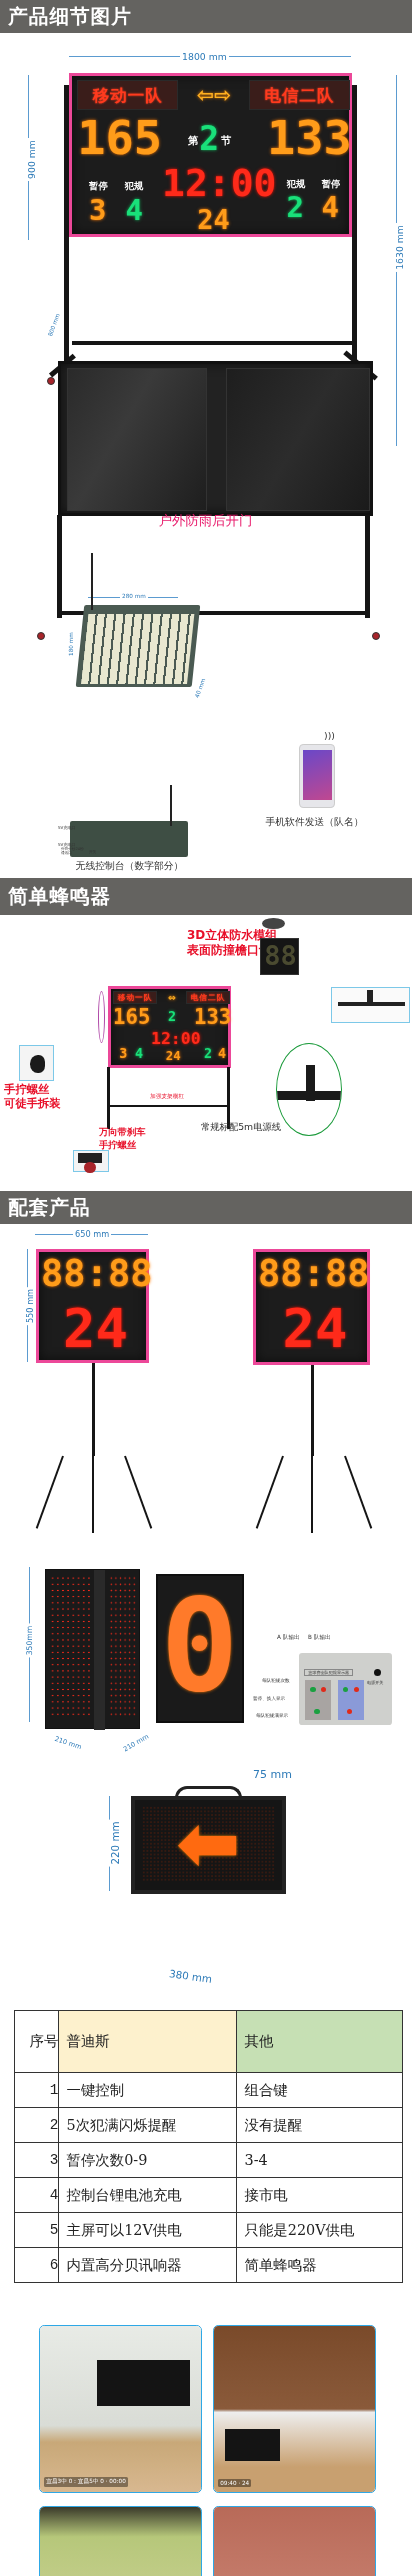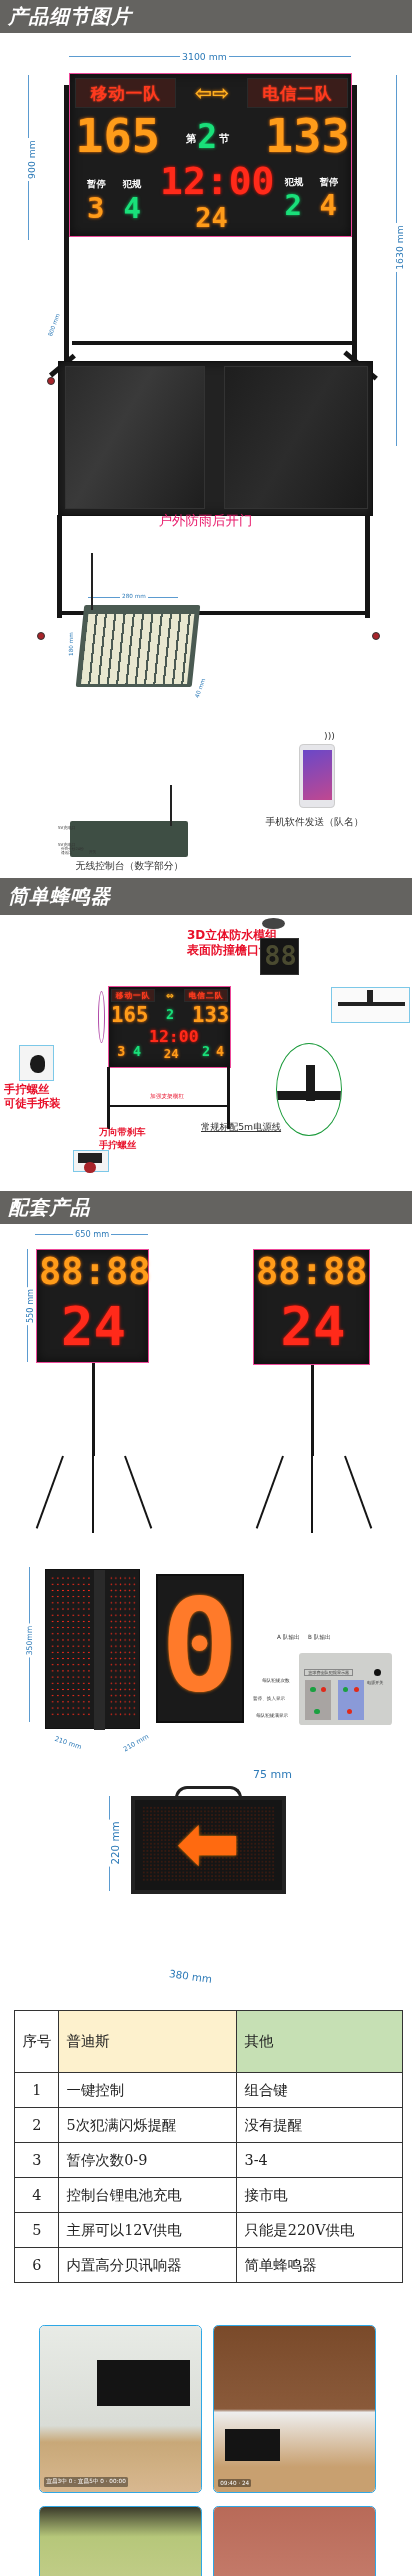--- a/index.html
+++ b/index.html
@@ -1,32 +1,32 @@
 <!DOCTYPE html>
 <html style="font-size:8.2px"><head>
 <meta charset="utf-8">
 <style>
   * { box-sizing: border-box; margin: 0; padding: 0; }
   body { width: 412px; background: #fff; font-family: "DejaVu Sans", "Liberation Sans", sans-serif; color: #222; }
   .page { width: 412px; position: relative; }
 
   .sec-header { width: 412px; height: 33px; background: #646360; display: flex; align-items: center; padding-left: 8.2px; }
-  .sec-header span { color: #fff; font-size: 19.6px; font-weight: bold; letter-spacing: 1px; font-style: italic; }
+  .sec-header span { color: #fff; font-size: 19.6px; font-weight: bold; letter-spacing: 1px; }
 
   .section { position: relative; width: 412px; background: #fff; overflow: hidden; }
 
   
   .dim { position: absolute; color: #2e7bb8; font-size: 7.2px; font-family: "Liberation Sans", sans-serif; }
   .dim-h { border-top: 0.5px solid #5b9bd0; height: 0; }
   .dim-v { border-left: 0.5px solid #5b9bd0; width: 0; }
   .dim-label { position: absolute; background: #fff; padding: 0 2.1px; color: #2e7bb8; font-size: 7.2px; white-space: nowrap; }
   .dim-label.vert { transform: rotate(-90deg); transform-origin: center; }
 
   
-  .board { position: absolute; background: #1c1c1c; border: 1px solid #ec4899; box-shadow: inset 0 0 10.3px rgba(0,0,0,.6); }
+  .board { position: absolute; background: #1c1c1c; border: 3px solid #ec4899; box-shadow: inset 0 0 10.3px rgba(0,0,0,.6); }
   .team-name { position: absolute; background: #3a1d1a; color: #ff3a1e; font-weight: bold; text-align: center; border: 0.5px solid #2a2a2a; font-family: "DejaVu Sans", sans-serif; letter-spacing: 1px; text-shadow: 0 0 2.1px #ff4020; }
   .led { position: absolute; font-family: "DejaVu Sans Mono", monospace; font-weight: bold; line-height: 1; text-align: center; }
   .led.amber { color: #ff9c1a; text-shadow: 0 0 3.1px #ff7a00; }
   .led.green { color: #19e07a; text-shadow: 0 0 3.1px #0fc060; }
   .led.red { color: #ff2a1a; text-shadow: 0 0 3.1px #ff1000; }
   .lbl-white { position: absolute; color: #fff; font-weight: bold; text-align: center; font-size: 9.3px; }
   .arrow-led { position: absolute; color: #ffb020; font-weight: bold; text-shadow: 0 0 3.1px #ff8a00; text-align: center; }
 
   .frame-bar { position: absolute; background: #151515; }
   .wheel { position: absolute; width: 8.2px; height: 8.2px; border-radius: 50%; background: #a8242a; border: 1.5px solid #333; }
@@ -35,40 +35,40 @@
   .red-cap { position: absolute; color: #e8102a; font-weight: bold; line-height: 1.25; }
   .blue-box { position: absolute; border: 0.5px solid #7cc8e8; background: #f4f4f4; }
 
   .photo { position: absolute; border-radius: 5.2px; border: 1px solid #2ea8e6; overflow: hidden; }
   .photo .ph { width: 100%; height: 100%; }
   .photo .ph-label { position: absolute; left: 4.1px; bottom: 4.1px; color: #fff; font-size: 5.7px; background: rgba(0,0,0,.4); padding: 1px 2.1px; border-radius: 1.5px; }
 
   
   table.adv { position: absolute; left: 14.4px; top: 10.3px; width: 389px; border-collapse: collapse; font-family: "DejaVu Serif", "Liberation Serif", serif; }
   table.adv td { border: 0.5px solid #333; font-size: 14.4px; padding: 0 7.2px; height: 35px; color: #222; }
-  table.adv td.num { width: 44px; text-align: center; padding: 0; }
+  table.adv td.num { width: 44px; text-align: right; padding: 0; font-family: Liberation Mono, monospace; }
   table.adv td.c1 { width: 178px; }
   table.adv tr.title td { text-align: center; font-size: 13.4px; height: 35px; }
   table.adv tr.head td { height: 62px; }
   table.adv tr.head td.c1 { background: #fdf1cd; }
   table.adv tr.head td.c2 { background: #c6e0b4; }
 </style>
 </head>
 <body>
 
 <div class="page">
 
   <div class="sec-header">
     <span>产品细节图片</span>
   </div>
 
   <div class="section" style="height:845px;">
 
     <div class="dim dim-h" style="left:69px; top:23px; width:282px;"></div>
-    <div class="dim-label" style="left:180px; top:17.5px; font-size:9.3px;">3100 mm</div>
+    <div class="dim-label" style="left:180px; top:17.5px; font-size:9.3px;">1800 mm</div>
 
     <div class="dim dim-v" style="left:28px; top:42px; height:165px;"></div>
     <div class="dim-label vert" style="left:10.3px; top:121px; font-size:9.3px;">900 mm</div>
 
     <div class="dim dim-v" style="left:396px; top:42px; height:371px;"></div>
     <div class="dim-label vert" style="left:375px; top:209px; font-size:9.3px;">1630 mm</div>
 
     <div class="dim-label" style="left:40px; top:289px; font-size:5.7px; transform:rotate(-70deg);">800 mm</div>
 
     <div class="board" style="left:69px; top:40px; width:283px; height:164px;">
@@ -176,21 +176,21 @@
 
     <div class="blue-box" style="left:18.5px; top:130px; width:35px; height:36px;">
       <div style="position:absolute; left:10.3px; top:9.3px; width:15.5px; height:17.5px; background:#1a1a1a; border-radius:50% 40% 40% 50%;"></div>
     </div>
     <div class="red-cap" style="left:4.1px; top:168px; font-size:11.3px;">
       <div>手拧螺丝</div>
       <div>可徒手拆装</div>
     </div>
 
     <div style="position:absolute; left:150px; top:178px; color:#e8102a; font-size:5.7px;">加强支架横杠</div>
-    <div style="position:absolute; left:201px; top:206px; color:#333; font-size:9.3px;text-decoration:underline;">常规标配5m电源线</div>
+    <div style="position:absolute; left:201px; top:206px; color:#333; font-size:9.3px;">常规标配5m电源线</div>
 
     <div class="blue-box" style="left:331px; top:72px; width:79px; height:36px; background:#fafafa;">
       <div style="position:absolute; left:6.2px; top:14.4px; width:67px; height:4.1px; background:#222;"></div>
       <div style="position:absolute; left:35px; top:2.1px; width:6.2px; height:15.5px; background:#222;"></div>
     </div>
     <div style="position:absolute; left:276px; top:128px; width:66px; height:93px; border:1px solid #1a9a3a; border-radius:50%; background:#fff; overflow:hidden;">
       <div style="position:absolute; left:0; top:47px; width:66px; height:9.3px; background:#1a1a1a;"></div>
       <div style="position:absolute; left:29px; top:20.6px; width:9.3px; height:36px; background:#1a1a1a;"></div>
     </div>
 

